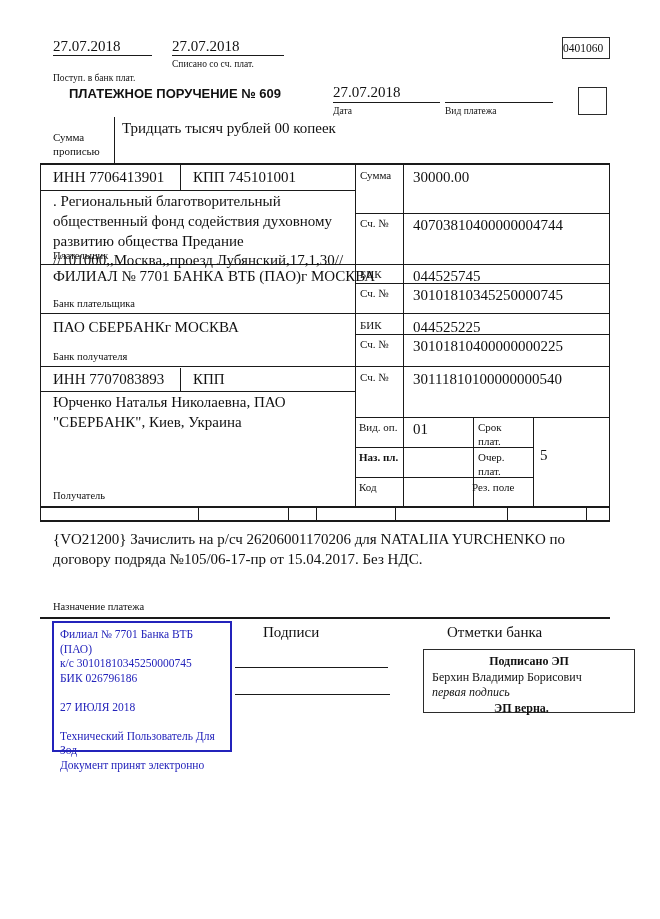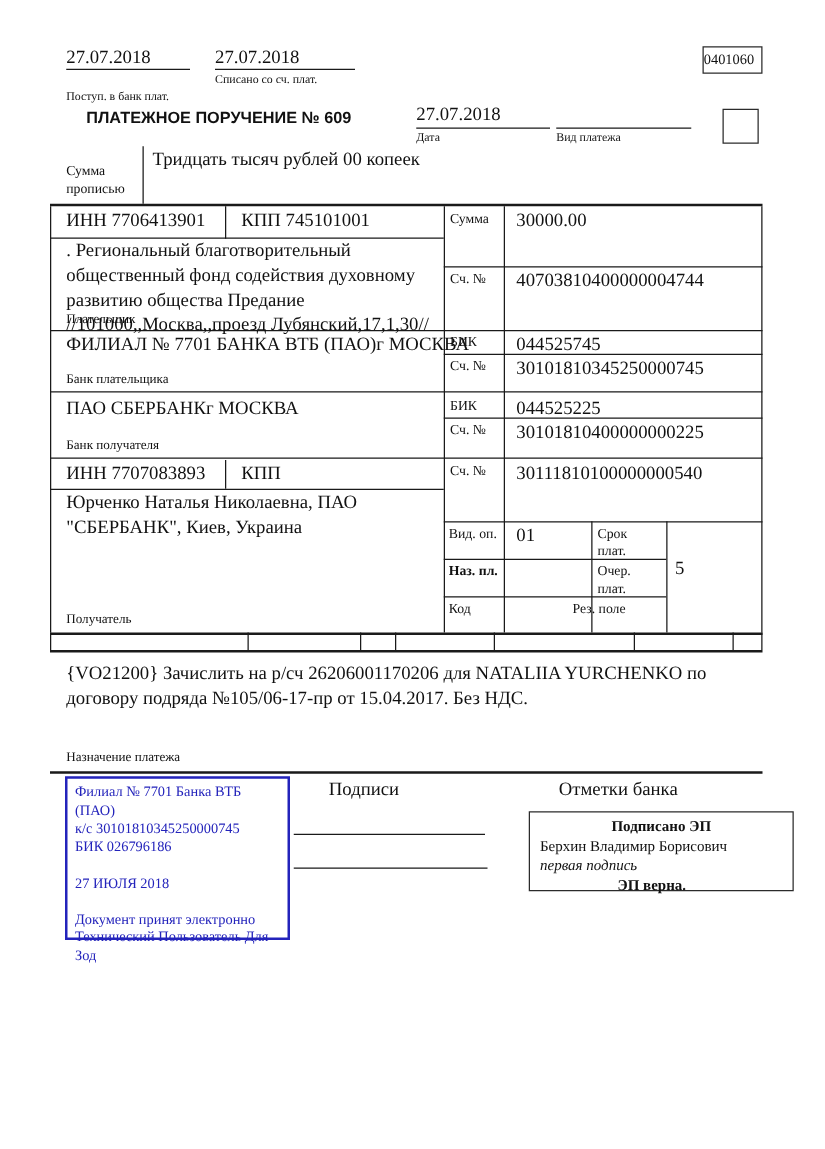--- a/index.html
+++ b/index.html
@@ -120,37 +120,37 @@
 
   <div class="txt s11" style="left:359px;top:421px;">Вид. оп.</div>
   <div class="txt s12" style="left:413px;top:420px;">01</div>
   <div class="txt s11" style="left:478px;top:421px;width:48px;">Срок плат.</div>
 
   <div class="txt s11" style="left:359px;top:451px;font-weight:bold;">Наз. пл.</div>
   <div class="txt s11" style="left:478px;top:451px;width:48px;">Очер. плат.</div>
   <div class="txt s12" style="left:540px;top:446px;">5</div>
 
   <div class="txt s11" style="left:359px;top:481px;">Код</div>
-  <div class="txt s11" style="left:458px;top:481px;text-align:right;">Рез. поле</div>
+  <div class="txt s11" style="left:472px;top:481px;text-align:right;">Рез. поле</div>
 
   <div class="txt s10" style="left:53px;top:490px;">Получатель</div>
 
   <div class="txt s12" style="left:53px;top:530px;width:556px;">{VO21200} Зачислить на р/сч 26206001170206 для NATALIIA YURCHENKO по договору подряда №105/06-17-пр от 15.04.2017. Без НДС.</div>
   <div class="txt s10" style="left:53px;top:601px;">Назначение платежа</div>
   <div class="hl2" style="left:40px;top:617px;width:570px;"></div>
 
   <div class="stamp-blue">
     <div>Филиал № 7701 Банка ВТБ (ПАО)</div>
     <div>к/с 30101810345250000745</div>
     <div>БИК 026796186</div>
     <div class="gap"></div>
     <div>27 ИЮЛЯ 2018</div>
     <div class="gap"></div>
+    <div>Технический Пользователь Для Зод</div>
     <div>Документ принят электронно</div>
-    <div>Технический Пользователь Для Зод</div>
   </div>
 
   <div class="txt s12" style="left:263px;top:623px;">Подписи</div>
   <div class="hl" style="left:235px;top:667px;width:153px;"></div>
   <div class="hl" style="left:235px;top:694px;width:155px;"></div>
 
   <div class="txt s12" style="left:447px;top:623px;">Отметки банка</div>
   <div class="stamp-black">
     <div class="bold ctr">Подписано ЭП</div>
     <div>Берхин Владимир Борисович</div>

